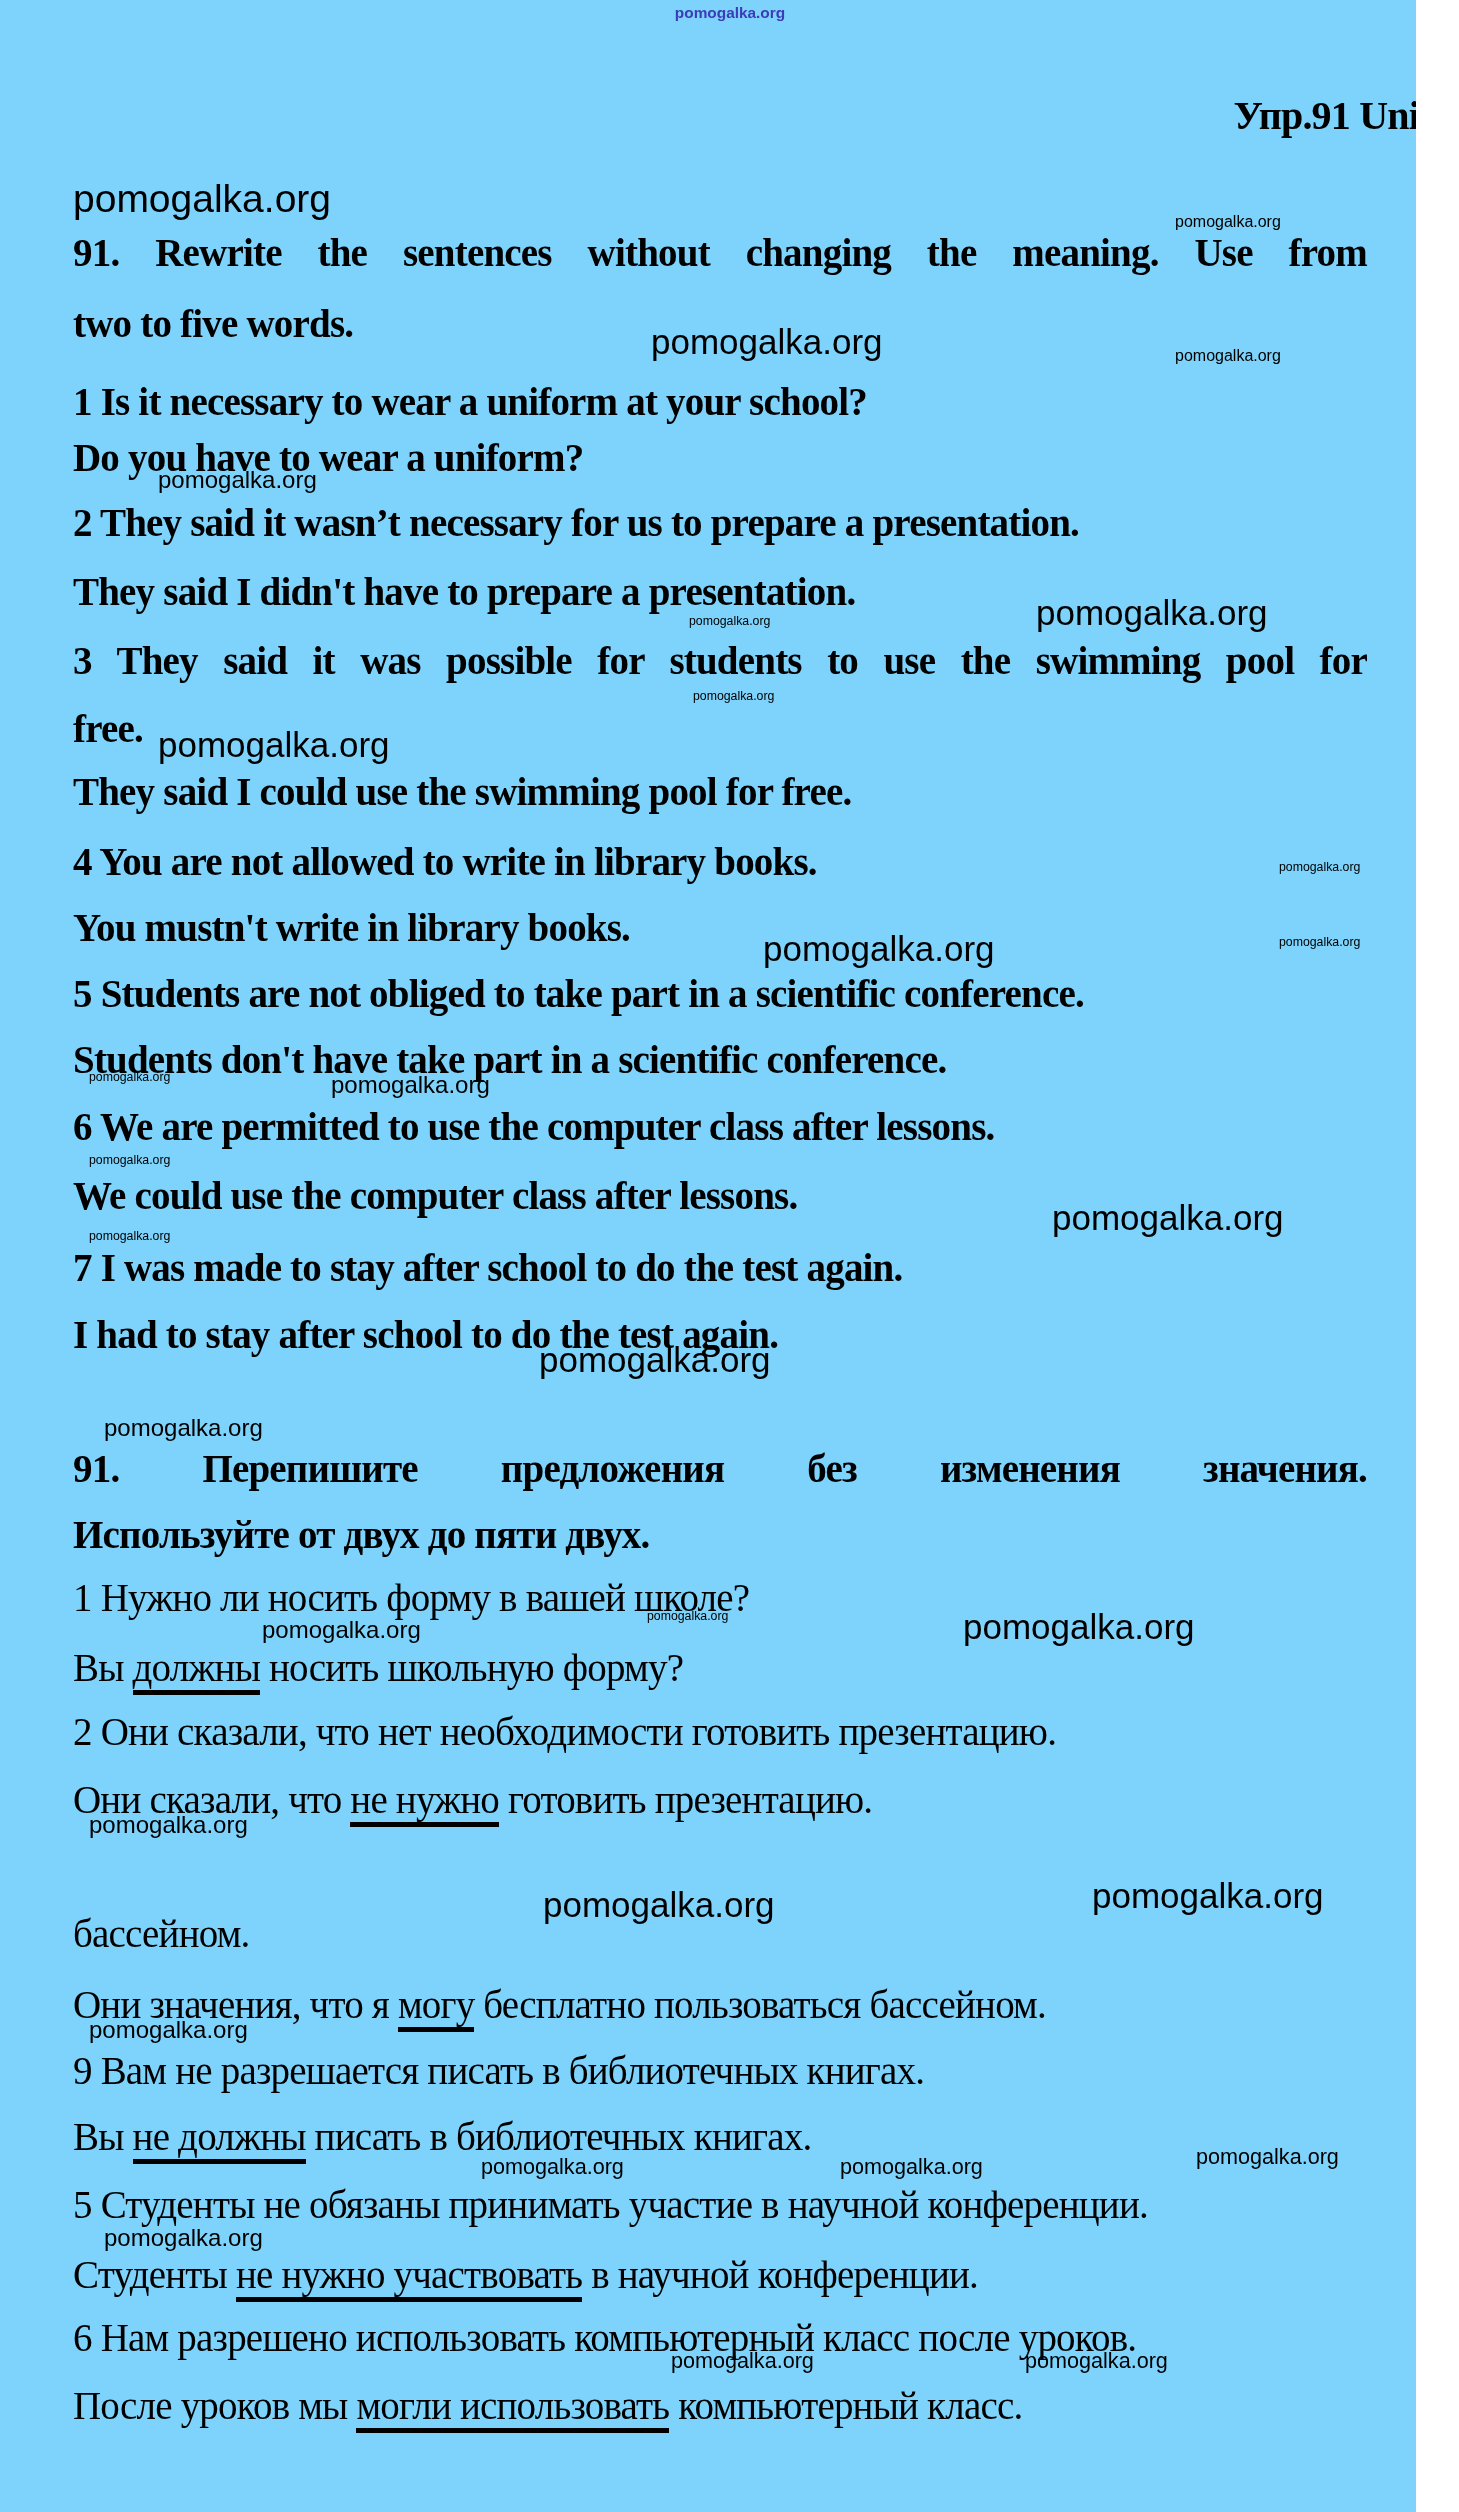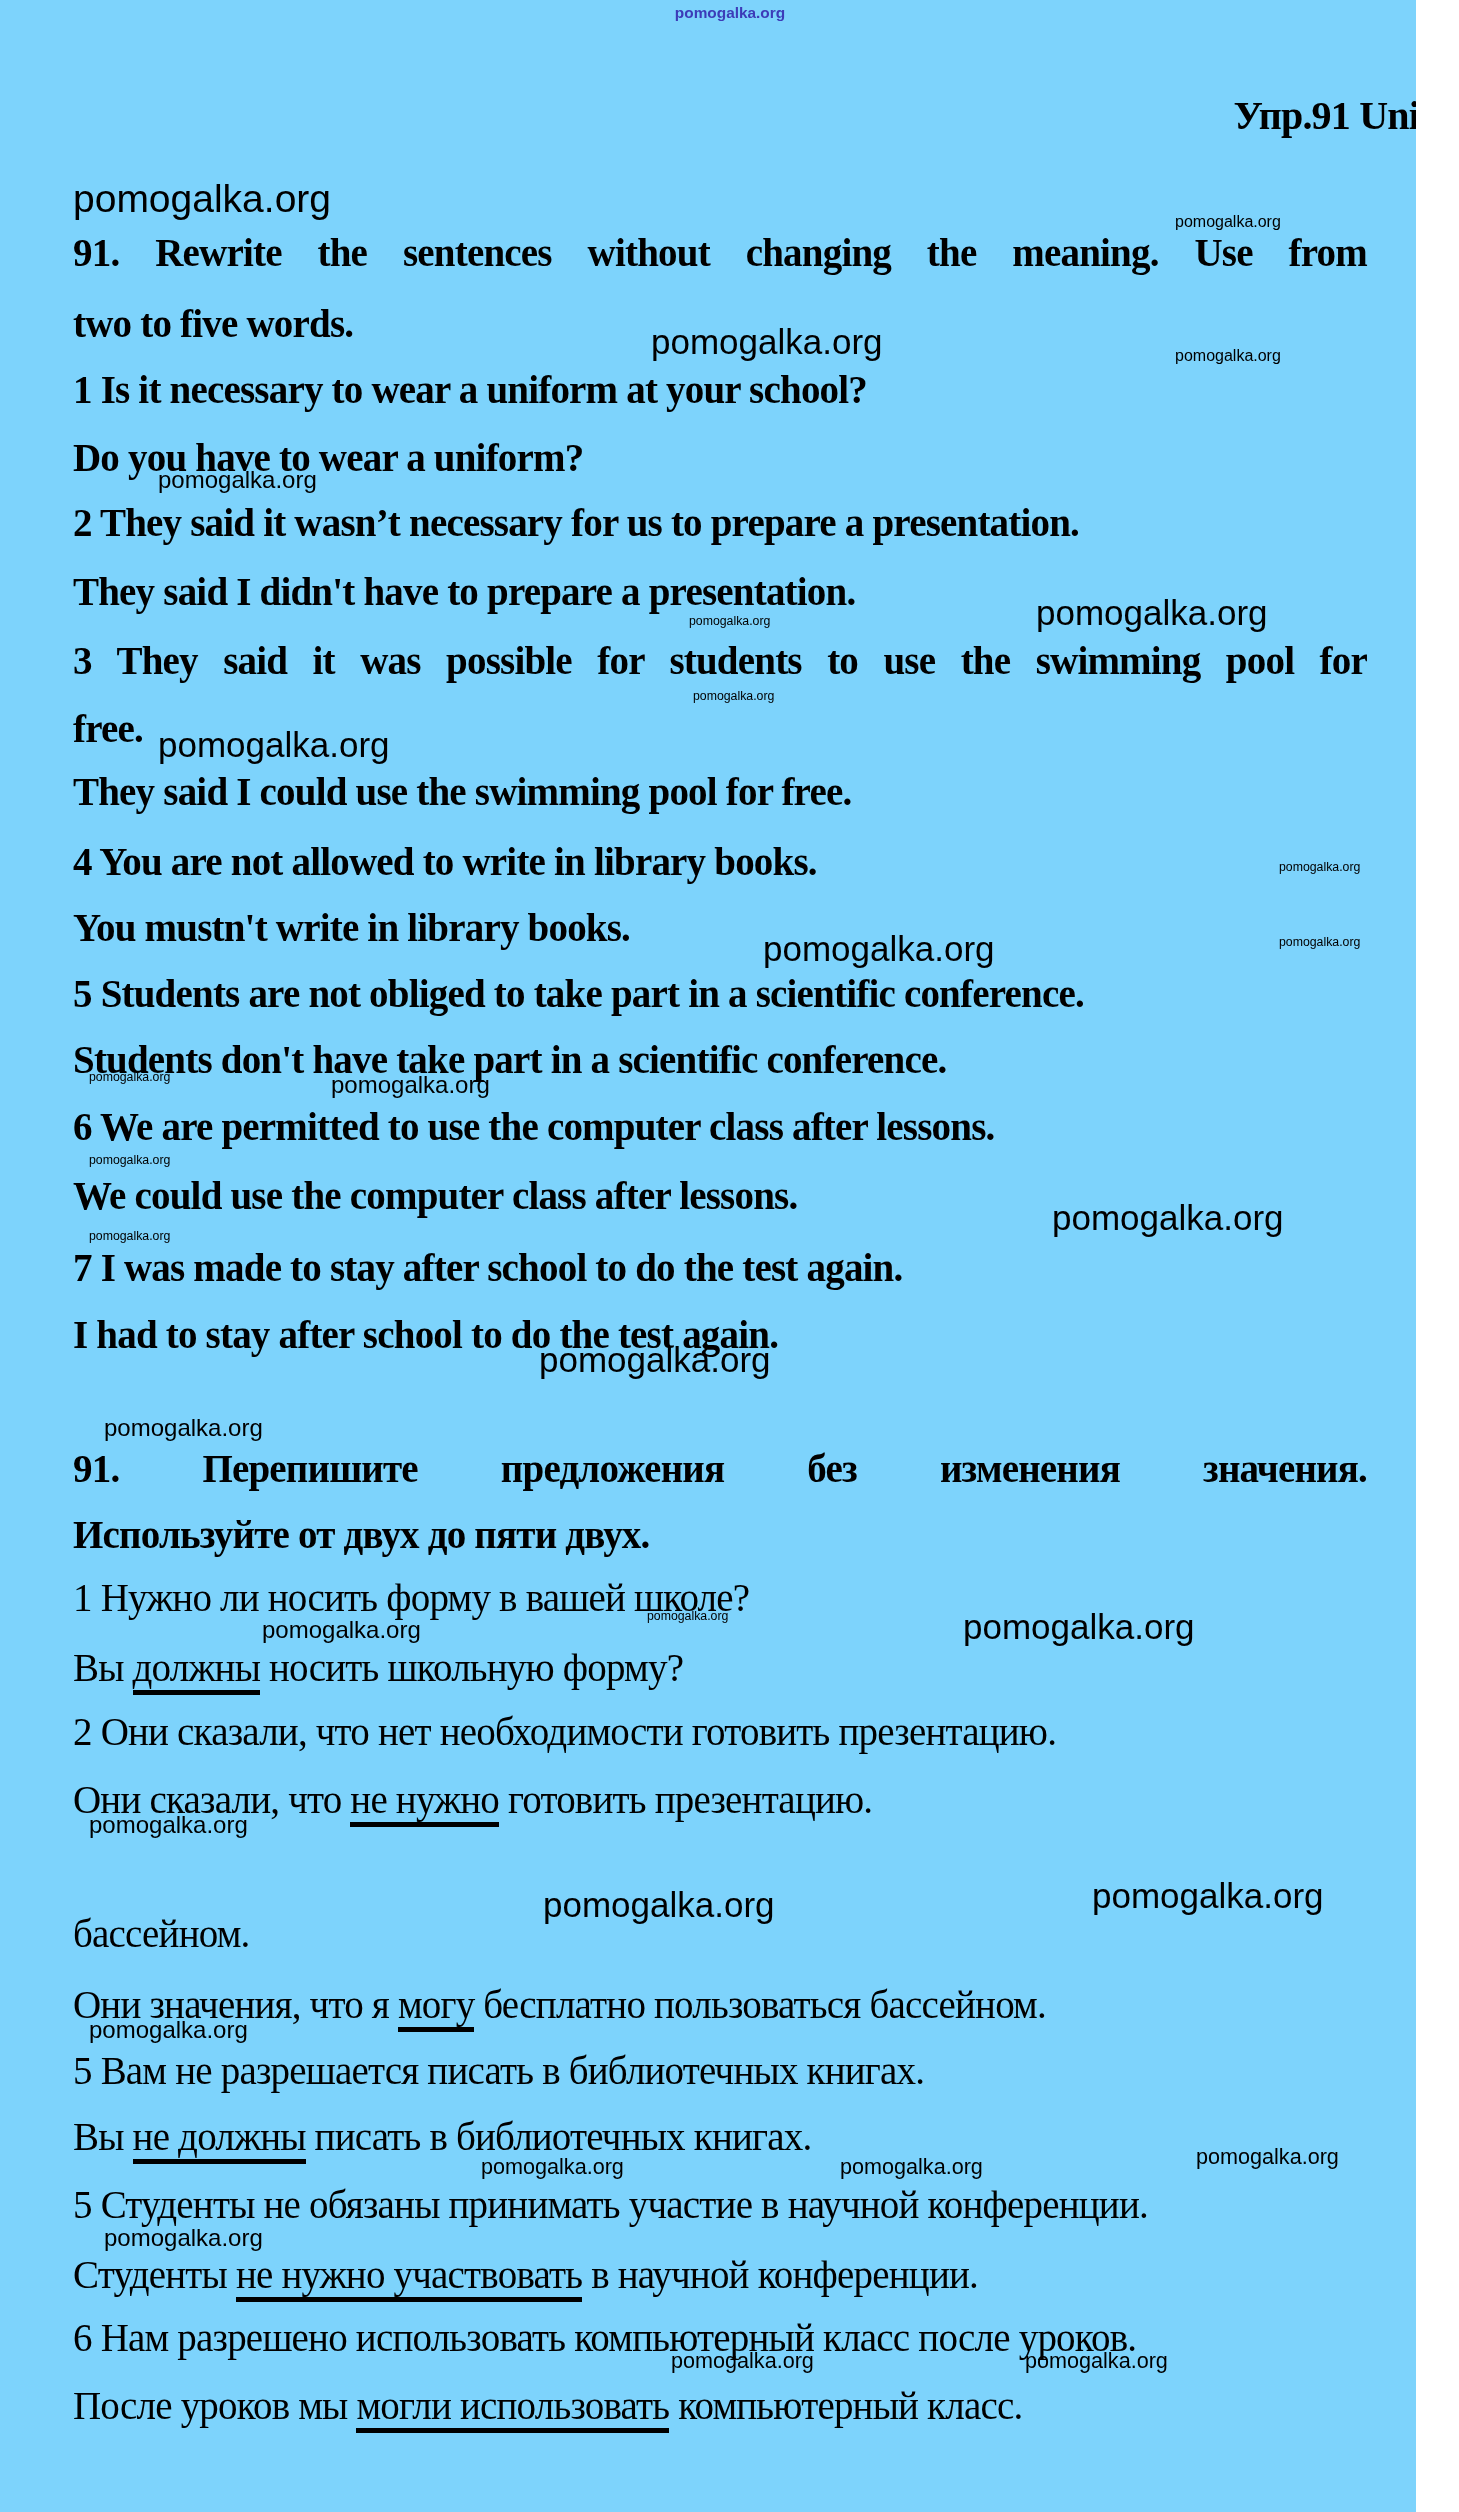--- a/index.html
+++ b/index.html
@@ -93,21 +93,21 @@
   <div class="wm wm-md2" style="top:2146px;left:1196px">pomogalka.org</div>
   <div class="wm wm-md" style="top:2226px;left:104px">pomogalka.org</div>
   <div class="wm wm-md2" style="top:2350px;left:671px">pomogalka.org</div>
   <div class="wm wm-md2" style="top:2350px;left:1025px">pomogalka.org</div>
 
   <div class="title">Упр.91 Unit 1</div>
 
   <div class="line en just" style="top:231px">91. Rewrite the sentences without changing the meaning. Use from</div>
   <div class="line en" style="top:302px">two to five words.</div>
 
-  <div class="line en" style="top:368px">1 Is it necessary to wear a uniform at your school?</div>
+  <div class="line en" style="top:380px">1 Is it necessary to wear a uniform at your school?</div>
   <div class="line en" style="top:436px">Do you have to wear a uniform?</div>
 
   <div class="line en" style="top:501px">2 They said it wasn’t necessary for us to prepare a presentation.</div>
   <div class="line en" style="top:570px">They said I didn't have to prepare a presentation.</div>
 
   <div class="line en just" style="top:639px">3 They said it was possible for students to use the swimming pool for</div>
   <div class="line en" style="top:707px">free.</div>
   <div class="line en" style="top:770px">They said I could use the swimming pool for free.</div>
 
   <div class="line en" style="top:840px">4 You are not allowed to write in library books.</div>
@@ -127,21 +127,21 @@
 
   <div class="line ru" style="top:1576px">1 Нужно ли носить форму в вашей школе?</div>
   <div class="line ru" style="top:1646px"><span>Вы </span><span class="uln">должны</span><span> носить школьную форму?</span></div>
 
   <div class="line ru" style="top:1710px">2 Они сказали, что нет необходимости готовить презентацию.</div>
   <div class="line ru" style="top:1778px"><span>Они сказали, что </span><span class="uln">не нужно</span><span> готовить презентацию.</span></div>
 
   <div class="line ru" style="top:1912px">бассейном.</div>
   <div class="line ru" style="top:1983px"><span>Они значения, что я </span><span class="uln">могу</span><span> бесплатно пользоваться бассейном.</span></div>
 
-  <div class="line ru" style="top:2049px">5 Вам не разрешается писать в библиотечных книгах.</div>
+  <div class="line ru" style="top:2049px">9 Вам не разрешается писать в библиотечных книгах.</div>
   <div class="line ru" style="top:2115px"><span>Вы </span><span class="uln">не должны</span><span> писать в библиотечных книгах.</span></div>
 
   <div class="line ru" style="top:2183px">5 Студенты не обязаны принимать участие в научной конференции.</div>
   <div class="line ru" style="top:2253px"><span>Студенты </span><span class="uln">не нужно участвовать</span><span> в научной конференции.</span></div>
 
   <div class="line ru" style="top:2316px">6 Нам разрешено использовать компьютерный класс после уроков.</div>
   <div class="line ru" style="top:2384px"><span>После уроков мы </span><span class="uln">могли использовать</span><span> компьютерный класс.</span></div>
 
 </div>
 

